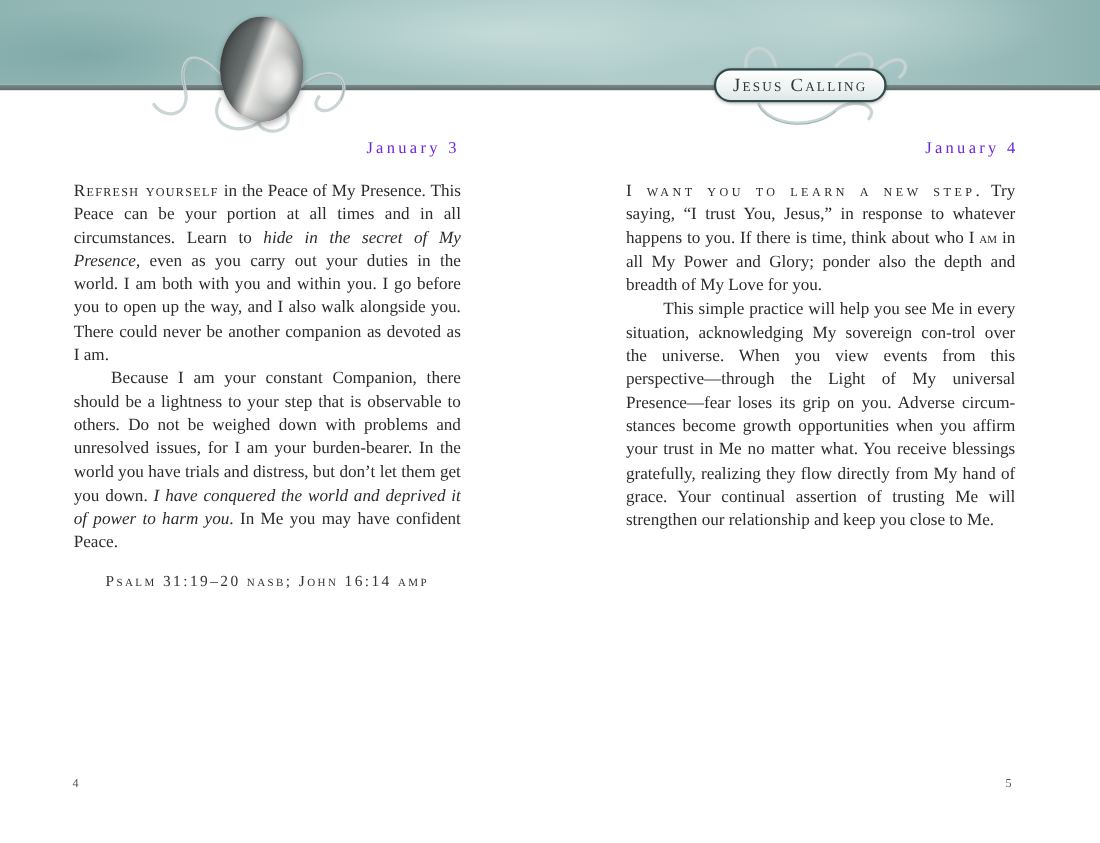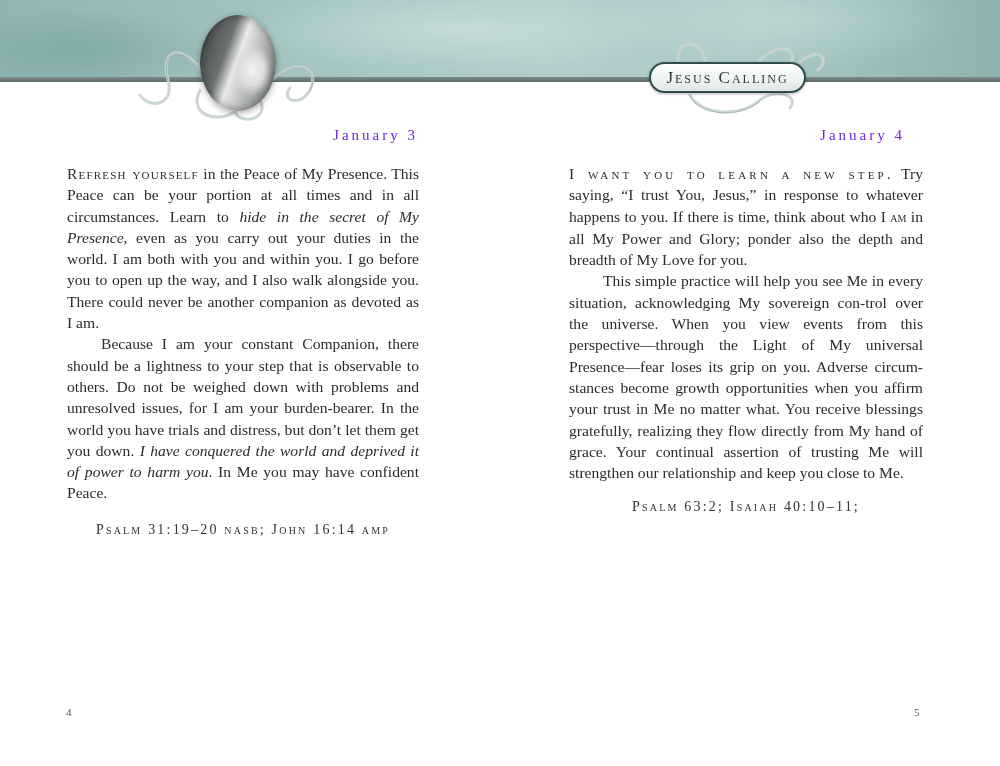--- a/index.html
+++ b/index.html
@@ -44,21 +44,21 @@
       font-variant: small-caps;
     }
     .page { position: absolute; top: 0; }
     .page-left { left: 0; width: 500px; }
     .page-right { left: 500px; width: 500px; }
     .date {
       position: absolute; top: 127px;
       font-size: 15px; letter-spacing: 3px; color: #6d28d9;
     }
     .page-left .date { right: 82px; }
-    .page-right .date { right: 95px; }
+    .page-right .date { right: 74px; }
     .body-text {
       position: absolute; top: 163px;
       font-size: 15.6px; line-height: 21.3px; text-align: justify;
       hyphens: manual;
     }
     .page-left .body-text { left: 67px; width: 352px; }
     .page-right .body-text { left: 69px; width: 354px; }
     .body-text p { margin: 0; }
     .body-text p + p { text-indent: 34px; }
     .lead { font-variant: small-caps; letter-spacing: 1.2px; }
@@ -118,16 +118,15 @@
   <div class="page-number">4</div>
 </div>
 
 <div class="page page-right">
   <div class="date">January 4</div>
   <div class="body-text">
     <p><span class="lead-wide">I want you to learn a new step.</span><span> Try saying, “I trust You, Jesus,” in response to whatever happens to you. If there is time, think about who I </span><span class="sc">am</span><span> in all My Power and Glory; ponder also the depth and breadth of My Love for you.</span></p>
     <p><span>This simple practice will help you see Me in every situation, acknowledging My sovereign con-trol over the universe. When you view events from this perspective—through the Light of My universal Presence—fear loses its grip on you. Adverse circum-stances become growth opportunities when you affirm your trust in Me no matter what. You receive blessings gratefully, realizing they flow directly from My hand of grace. Your continual assertion of trusting Me will strengthen our relationship and keep you close to Me.</span></p>
   </div>
   <div class="reference">
-    <div>Psalm 63:2; Isaiah 40:10–11;</div>
   </div>
   <div class="page-number">5</div>
 </div>
 
 </body></html>

